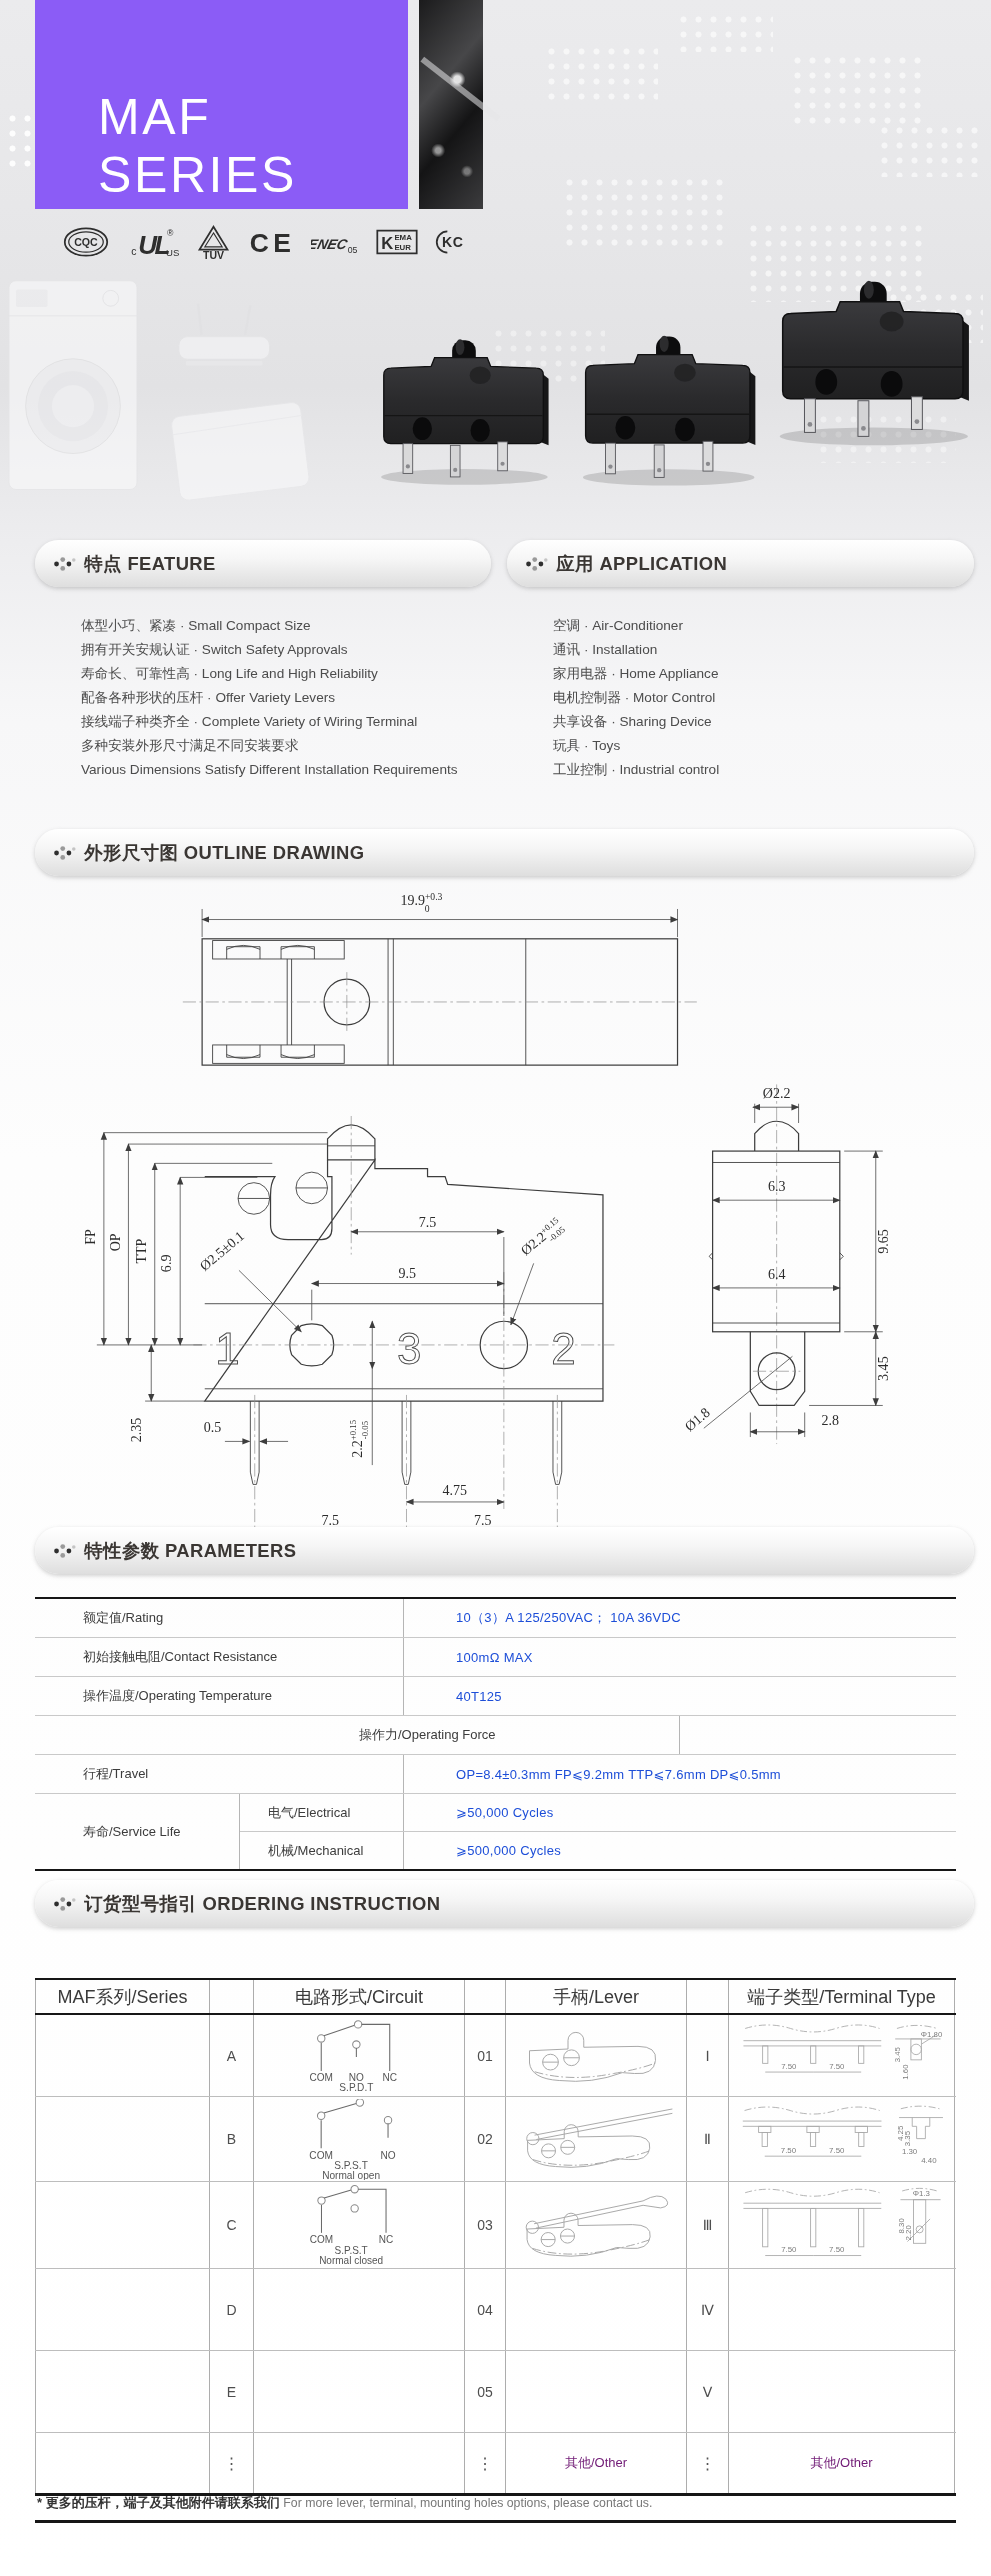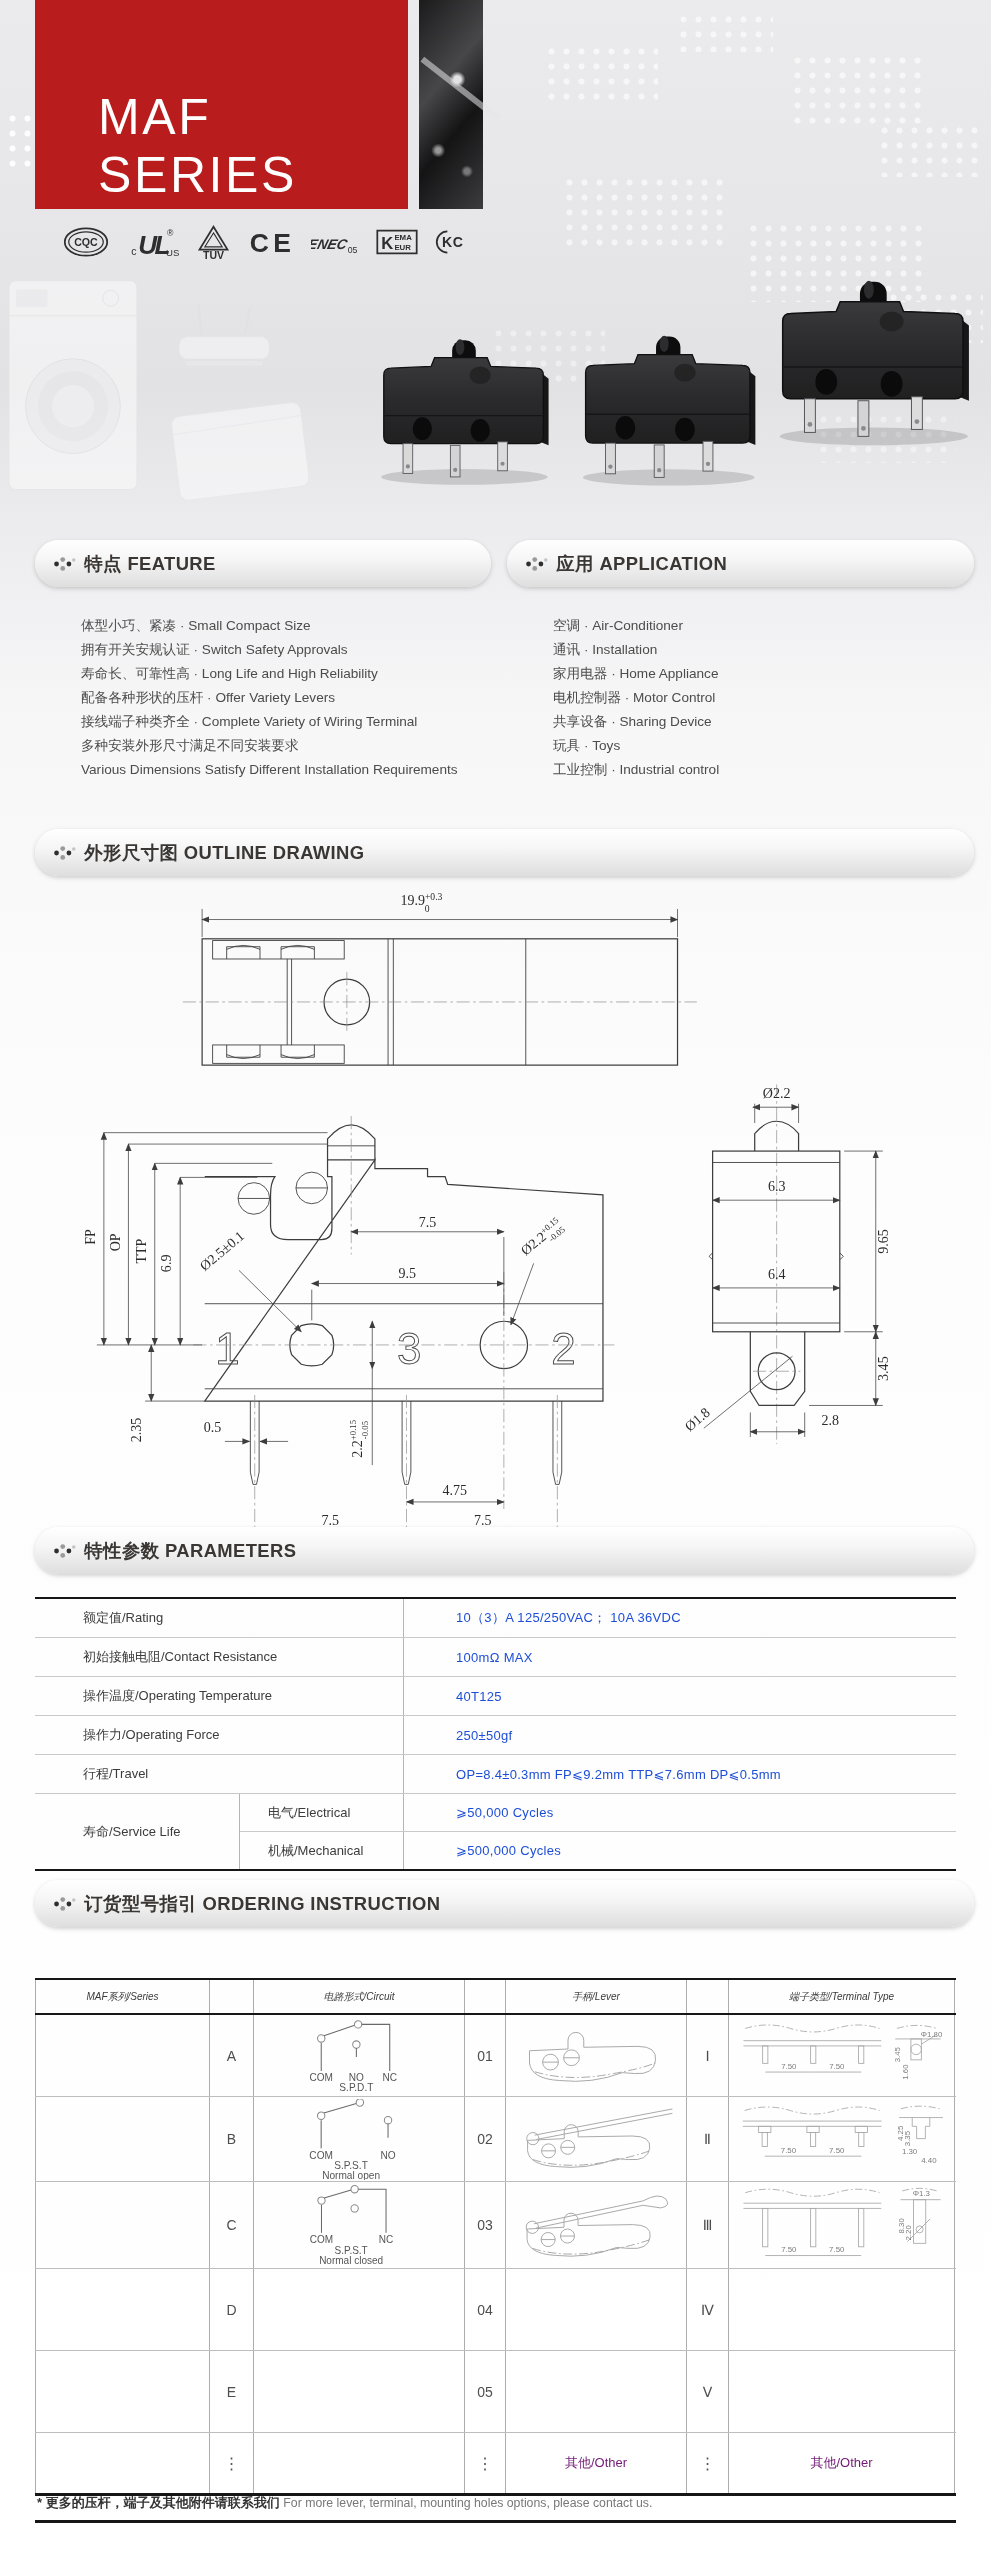--- a/index.html
+++ b/index.html
@@ -6,21 +6,21 @@
   body{width:991px;height:2576px;position:relative;font-family:"Liberation Sans",sans-serif;
        background:linear-gradient(180deg,#ebebed 0%,#e7e7e9 8%,#e2e2e4 15%,#ededef 21%,#f7f7f8 28%,#fdfdfd 45%,#ffffff 100%);
        overflow:hidden;}
   #page{position:absolute;left:0;top:0;width:991px;height:2576px;}
 
   
   .dots{position:absolute;background-image:radial-gradient(circle,#ffffff 2.7px,rgba(255,255,255,0) 3.4px);
         background-size:15px 15px;opacity:.6;pointer-events:none;}
 
   
-  .banner{position:absolute;left:35px;top:0;width:373px;height:209px;background:#b91c1c;}
+  .banner{position:absolute;left:35px;top:0;width:373px;height:209px;background:#8b5cf6;}
   .banner-title{position:absolute;left:63px;bottom:5.3px;color:#ffffff;font-size:50px;letter-spacing:2.6px;font-weight:500;}
   .photo-strip{position:absolute;left:419px;top:0;width:64px;height:209px;
     background:
       radial-gradient(circle at 60% 38%, rgba(255,255,255,.85) 0 3.5px, rgba(255,255,255,0) 8px),
       radial-gradient(circle at 30% 72%, rgba(255,255,255,.55) 0 2.6px, rgba(255,255,255,0) 7px),
       radial-gradient(circle at 75% 82%, rgba(200,200,200,.5) 0 2.6px, rgba(255,255,255,0) 6.1px),
       linear-gradient(310deg, #3c3c3e 0%, #141415 38%, #474749 62%, #1b1b1c 100%);}
   .photo-strip:after{content:"";position:absolute;left:-7px;top:86px;width:97px;height:6.1px;background:rgba(230,230,232,.55);transform:rotate(38deg);}
 
   
@@ -53,21 +53,21 @@
   .plabel-sl{width:205px;box-sizing:border-box;padding-left:48px;display:flex;align-items:center;border-right:0.9px solid #b5b5b5;color:#3c3c3c;font-size:13px;}
   .sl-right{flex:1;display:flex;flex-direction:column;}
   .sl-row{display:flex;height:38px;align-items:stretch;}
   .sl-row:first-child{border-bottom:0.9px solid #c9c9c9;}
   .sl-sub{width:164px;box-sizing:border-box;padding-left:28px;display:flex;align-items:center;border-right:0.9px solid #b5b5b5;color:#3c3c3c;font-size:13px;}
 
   
   .otable{position:absolute;left:35px;top:1978px;width:921px;}
   .ogrid{display:grid;grid-template-columns:175px 44px 211px 41px 181px 42px 226px;}
   .ohead{height:33px;border-top:2.6px solid #161616;border-bottom:2.6px solid #161616;}
-  .ohead .ocell{font-size:10px;color:#3a3a3a;font-style:italic;}
+  .ohead .ocell{font-size:18px;color:#3a3a3a;}
   .orow{border-bottom:0.9px solid #bdbdbd;}
   .orow:last-of-type{border-bottom:3.5px solid #161616;}
   .ocell{border-right:0.9px solid #adadad;display:flex;align-items:center;justify-content:center;color:#4e4e4e;font-size:14px;box-sizing:border-box;}
   .ocell:first-child{border-left:0.9px solid #adadad;}
   .ctext{font-family:"Liberation Sans",sans-serif;font-size:11.5px;fill:#555;}
   .cwire{stroke:#6a6a6a;stroke-width:1.2;fill:none;}
   .cnode{fill:#ffffff;stroke:#8a8a8a;stroke-width:1.2;}
   .lev{stroke:#a6a6a6;stroke-width:1.1;fill:none;}
   .ter{stroke:#a9a9a9;stroke-width:1;fill:none;}
   .tert{font-family:"Liberation Sans",sans-serif;font-size:9px;fill:#7c7c7c;}
@@ -434,21 +434,20 @@
     <div class="prow">
       <div class="plabel">初始接触电阻/Contact Resistance</div>
       <div class="pvalue">100mΩ MAX</div>
     </div>
     <div class="prow">
       <div class="plabel">操作温度/Operating Temperature</div>
       <div class="pvalue">40T125</div>
     </div>
     <div class="prow">
       <div class="plabel">操作力/Operating Force</div>
-      <div class="pvalue">250±50gf</div>
     </div>
     <div class="prow">
       <div class="plabel">行程/Travel</div>
       <div class="pvalue">OP=8.4±0.3mm  FP⩽9.2mm  TTP⩽7.6mm  DP⩽0.5mm</div>
     </div>
     <div class="prow-sl">
       <div class="plabel-sl">寿命/Service Life</div>
       <div class="sl-right">
         <div class="sl-row">
           <div class="sl-sub">电气/Electrical</div>

